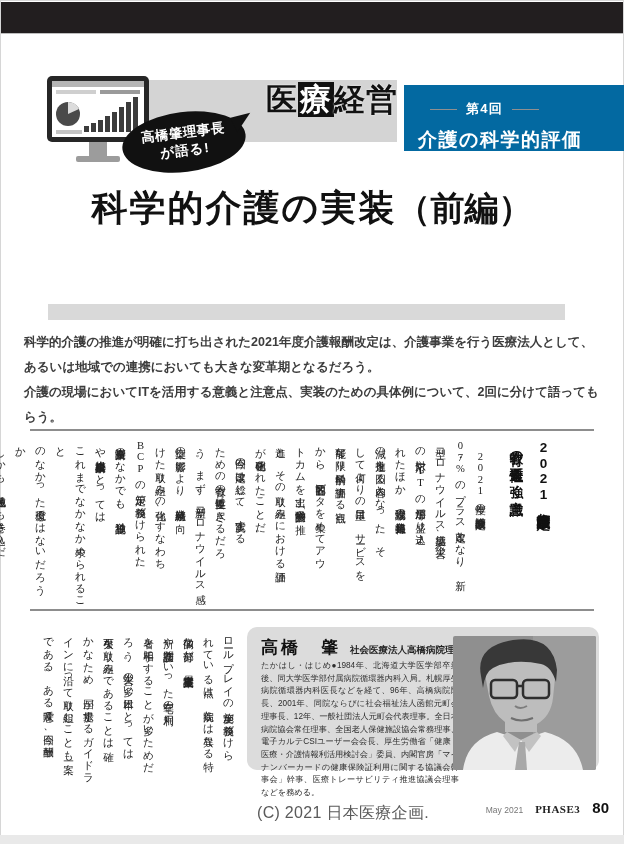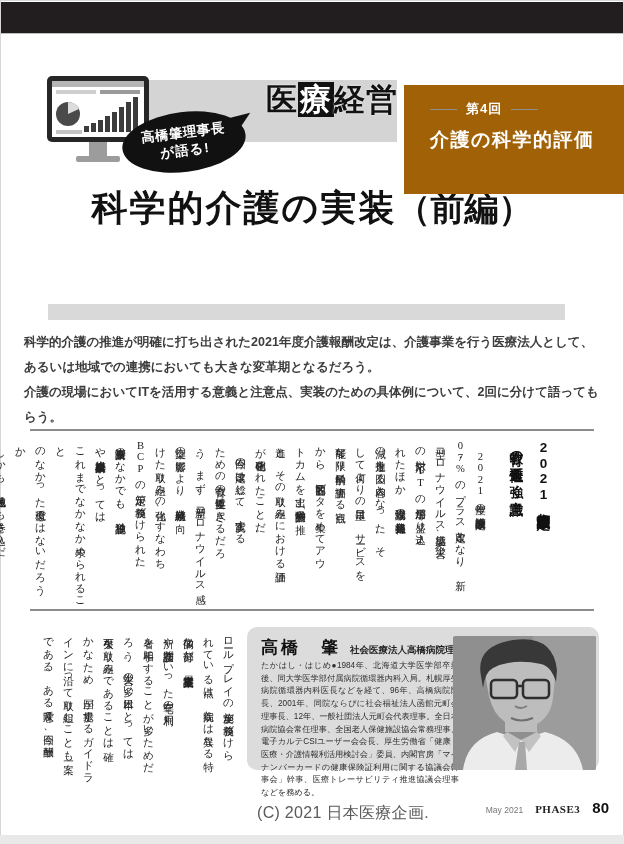--- a/index.html
+++ b/index.html
@@ -19,25 +19,25 @@
   .series-line1 { font-size:21px; font-weight:bold; color:#111; text-shadow:0 0 2px #fff; letter-spacing:0.5px; }
   .series-line2 { font-size:31px; font-weight:bold; color:#111; text-shadow:0 0 2px #fff; margin-top:1px; letter-spacing:1px; }
   .knockout { background:#111; color:#fff; text-shadow:none; padding:0 2px; }
   .bubble { position:absolute; left:122px; top:112px; width:124px; height:60px; background:#111;
     border-radius:50%; transform:rotate(-7deg); color:#fff; text-align:center; z-index:3; }
   .bubble::after { content:""; position:absolute; right:-9px; top:8px; width:0; height:0;
     border-left:20px solid #111; border-top:4px solid transparent; border-bottom:12px solid transparent; transform:rotate(-18deg); }
   .bubble-l1 { font-size:13.5px; font-weight:bold; margin-top:12px; letter-spacing:0.5px; }
   .bubble-l2 { font-size:13.5px; font-weight:bold; letter-spacing:1px; }
 
-  .episode-box { position:absolute; left:404px; top:85px; right:0; height:109px; background:#a16207; color:#fff; z-index:2; }
+  .episode-box { position:absolute; left:404px; top:85px; right:0; height:66px; background:#0369a1; color:#fff; z-index:2;font-family:Liberation Mono, monospace; }
   .episode-label-row { display:flex; align-items:center; gap:9px; margin:15px 0 9px 26px; }
   .episode-dash { width:27px; height:1px; background:#8f8f8f; }
   .episode-label { font-size:13px; font-weight:bold; letter-spacing:1px; }
-  .episode-title { margin-left:26px; font-size:19px; font-weight:bold; letter-spacing:1.5px; }
+  .episode-title { margin-left:14px; font-size:19px; font-weight:bold; letter-spacing:1.5px; }
 
   
   .main-title { position:absolute; left:0; right:0; top:184px; text-align:center; font-weight:bold; color:#111; white-space:nowrap; }
   .main-title .big { font-size:36px; letter-spacing:2px; }
   .main-title .small { font-size:34px; letter-spacing:0; }
 
   
   .lead-bar { position:absolute; left:48px; top:304px; width:517px; height:16px; background:#d9d9d9; }
   .lead { position:absolute; left:24px; right:24px; top:330px; text-align:left; font-size:12.5px; font-weight:bold; color:#3c3c3c; }
   .lead p { margin:0; line-height:25px; }

